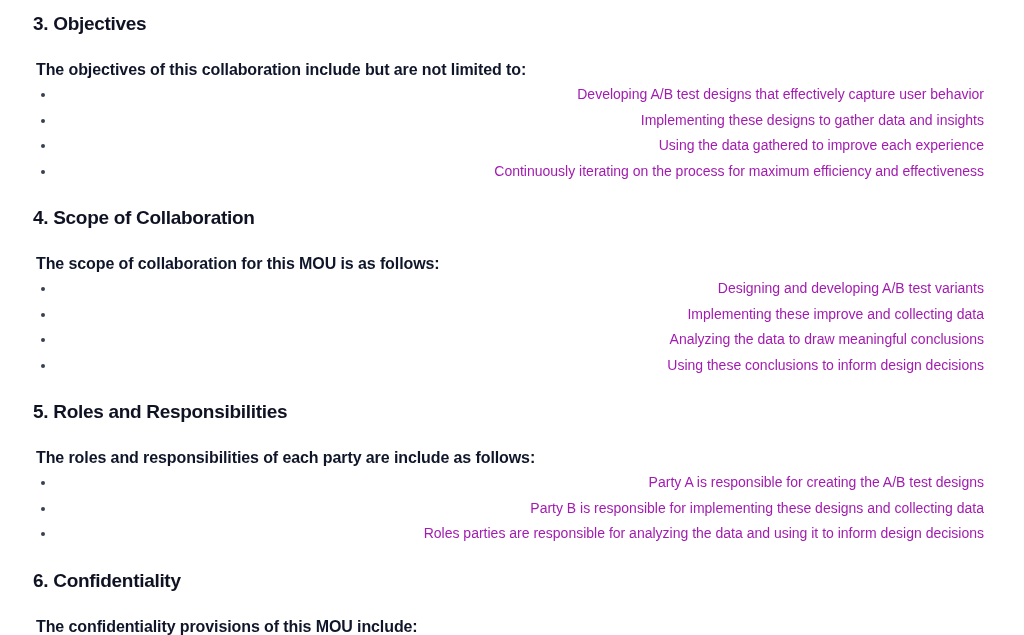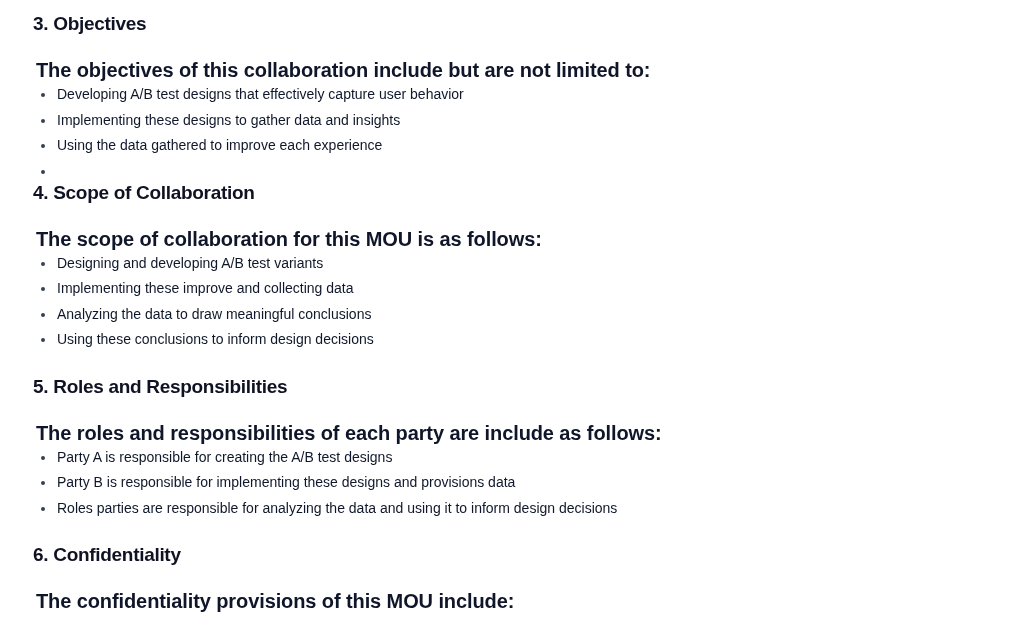--- a/index.html
+++ b/index.html
@@ -28,37 +28,38 @@
     letter-spacing: -0.3px;
     color: #0f1222;
     margin: 24px 0 30px 0;
   }
   .section:first-child .section-heading {
     margin-top: 0;
   }
   .section-intro {
     font-family: "Liberation Sans", sans-serif;
     font-weight: 700;
-    font-size: 20px;
+    font-size: 16px;
     line-height: 14px;
     letter-spacing: -0.1px;
     color: #10162a;
     margin: 0 0 5px 3px;
   }
   .bullet-list {
     list-style: none;
     margin: 0;
     padding: 0;
   }
   .bullet-item {
     position: relative;
     padding-left: 24px;
     font-size: 14px;
     line-height: 25.5px;
-    color: #0f172a;
+    color: #a21caf;
+    text-align: right;
   }
   .bullet-dot {
     position: absolute;
     left: 8px;
     top: 11px;
     width: 4px;
     height: 4px;
     border-radius: 50%;
     background: #374151;
   }
@@ -68,41 +69,41 @@
 
 <main class="page">
 
   <section class="section">
     <h2 class="section-heading">3. Objectives</h2>
     <p class="section-intro">The objectives of this collaboration include but are not limited to:</p>
     <ul class="bullet-list">
       <li class="bullet-item"><span class="bullet-dot"></span><span>Developing A/B test designs that effectively capture user behavior</span></li>
       <li class="bullet-item"><span class="bullet-dot"></span><span>Implementing these designs to gather data and insights</span></li>
       <li class="bullet-item"><span class="bullet-dot"></span><span>Using the data gathered to improve each experience</span></li>
-      <li class="bullet-item"><span class="bullet-dot"></span></li>
+      <li class="bullet-item"><span class="bullet-dot"></span><span>Continuously iterating on the process for maximum efficiency and effectiveness</span></li>
     </ul>
   </section>
 
   <section class="section">
     <h2 class="section-heading">4. Scope of Collaboration</h2>
     <p class="section-intro">The scope of collaboration for this MOU is as follows:</p>
     <ul class="bullet-list">
       <li class="bullet-item"><span class="bullet-dot"></span><span>Designing and developing A/B test variants</span></li>
       <li class="bullet-item"><span class="bullet-dot"></span><span>Implementing these improve and collecting data</span></li>
       <li class="bullet-item"><span class="bullet-dot"></span><span>Analyzing the data to draw meaningful conclusions</span></li>
       <li class="bullet-item"><span class="bullet-dot"></span><span>Using these conclusions to inform design decisions</span></li>
     </ul>
   </section>
 
   <section class="section">
     <h2 class="section-heading">5. Roles and Responsibilities</h2>
     <p class="section-intro">The roles and responsibilities of each party are include as follows:</p>
     <ul class="bullet-list">
       <li class="bullet-item"><span class="bullet-dot"></span><span>Party A is responsible for creating the A/B test designs</span></li>
-      <li class="bullet-item"><span class="bullet-dot"></span><span>Party B is responsible for implementing these designs and provisions data</span></li>
+      <li class="bullet-item"><span class="bullet-dot"></span><span>Party B is responsible for implementing these designs and collecting data</span></li>
       <li class="bullet-item"><span class="bullet-dot"></span><span>Roles parties are responsible for analyzing the data and using it to inform design decisions</span></li>
     </ul>
   </section>
 
   <section class="section">
     <h2 class="section-heading">6. Confidentiality</h2>
     <p class="section-intro">The confidentiality provisions of this MOU include:</p>
   </section>
 
 </main>

